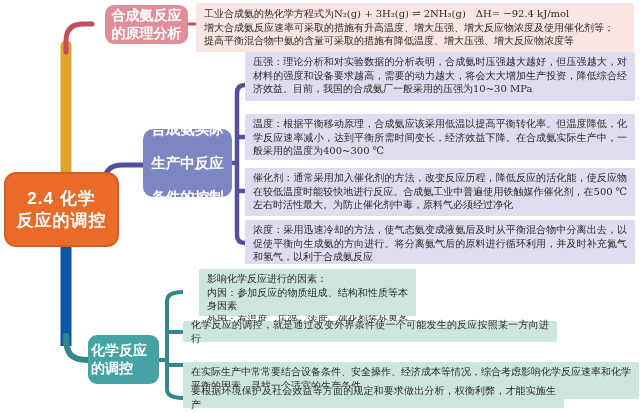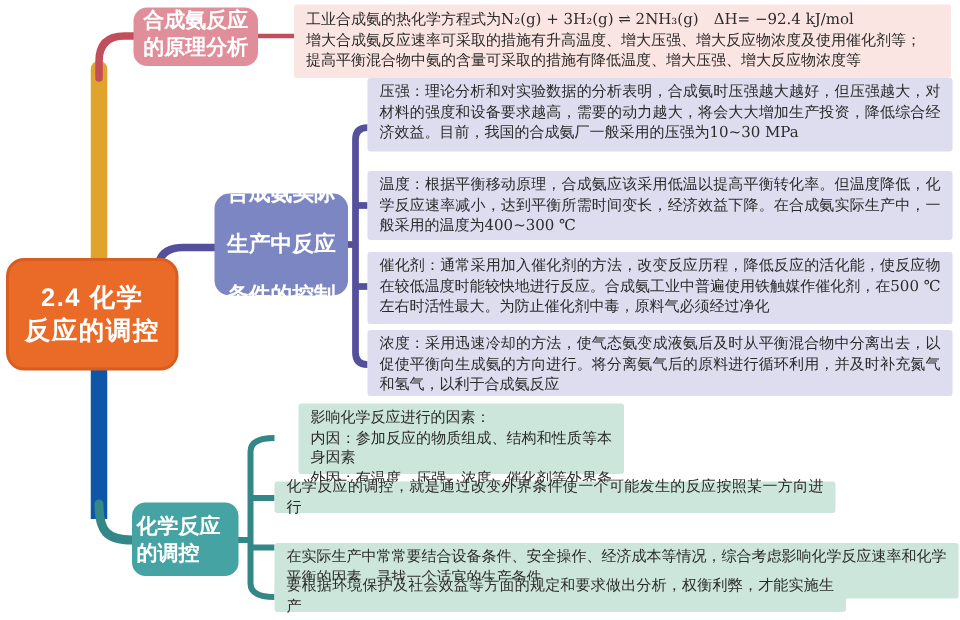--- a/index.html
+++ b/index.html
@@ -13,22 +13,22 @@
   .link-red-thin{stroke:var(--branch-red);stroke-width:3;stroke-linecap:butt;}
   .link-purple{stroke:var(--line-purple);stroke-width:5;stroke-linecap:round;}
   .bracket-purple{stroke:var(--line-purple);stroke-width:4.5;stroke-linecap:butt;}
   .link-teal{stroke:var(--line-teal);stroke-width:6;stroke-linecap:round;}
   .bracket-teal{stroke:var(--line-teal);stroke-width:4;stroke-linecap:butt;}
 
   .node{position:absolute;color:#fff;font-weight:bold;display:flex;flex-direction:column;
         justify-content:center;align-items:center;line-height:1.25;}
   .node-root{left:4px;top:172px;width:111px;height:71px;border-radius:12px;
              background:var(--root-orange);border:2px solid #d85d20;font-size:17px;letter-spacing:1px;text-align:center;}
-  .node-pink{left:89px;top:5px;width:83px;height:39px;border-radius:9px;
-             background:var(--node-pink);font-size:14px;font-family:Liberation Mono, monospace;}
+  .node-pink{left:105px;top:5px;width:83px;height:39px;border-radius:9px;
+             background:var(--node-pink);font-size:14px;}
   .node-purple{left:143px;top:129px;width:89px;height:68px;border-radius:10px;
                background:var(--node-purple);font-size:14.5px;gap:16px;}
   .node-teal{left:88px;top:335px;width:71px;height:49px;border-radius:9px;
              background:var(--node-teal);font-size:14px;align-items:flex-start;padding-left:3px;box-sizing:border-box;}
 
   .panel{position:absolute;box-sizing:border-box;color:var(--ink);
          font-family:"DejaVu Serif","Liberation Serif",serif;font-size:10px;line-height:13.5px;
          border-radius:2px;padding:3px 8px;text-align:justify;}
   .panel-pink{left:196px;top:3px;width:438px;height:49px;background:var(--panel-pink);padding-top:4px;}
   .panel-lav{left:245px;width:390px;background:var(--panel-lavender);}

